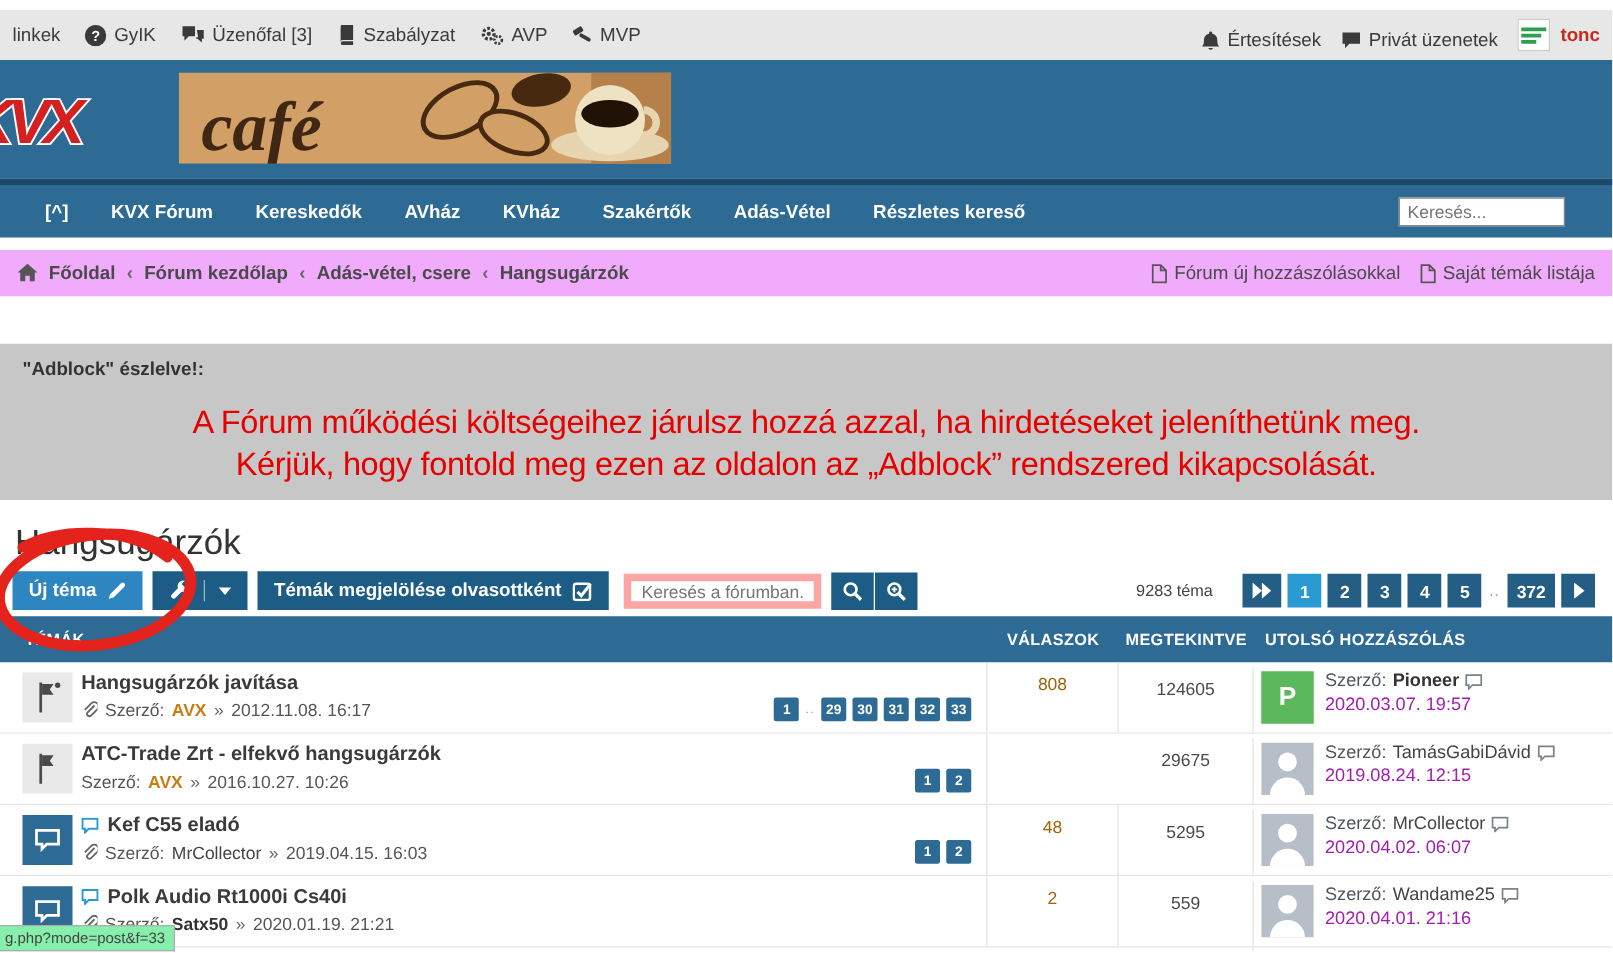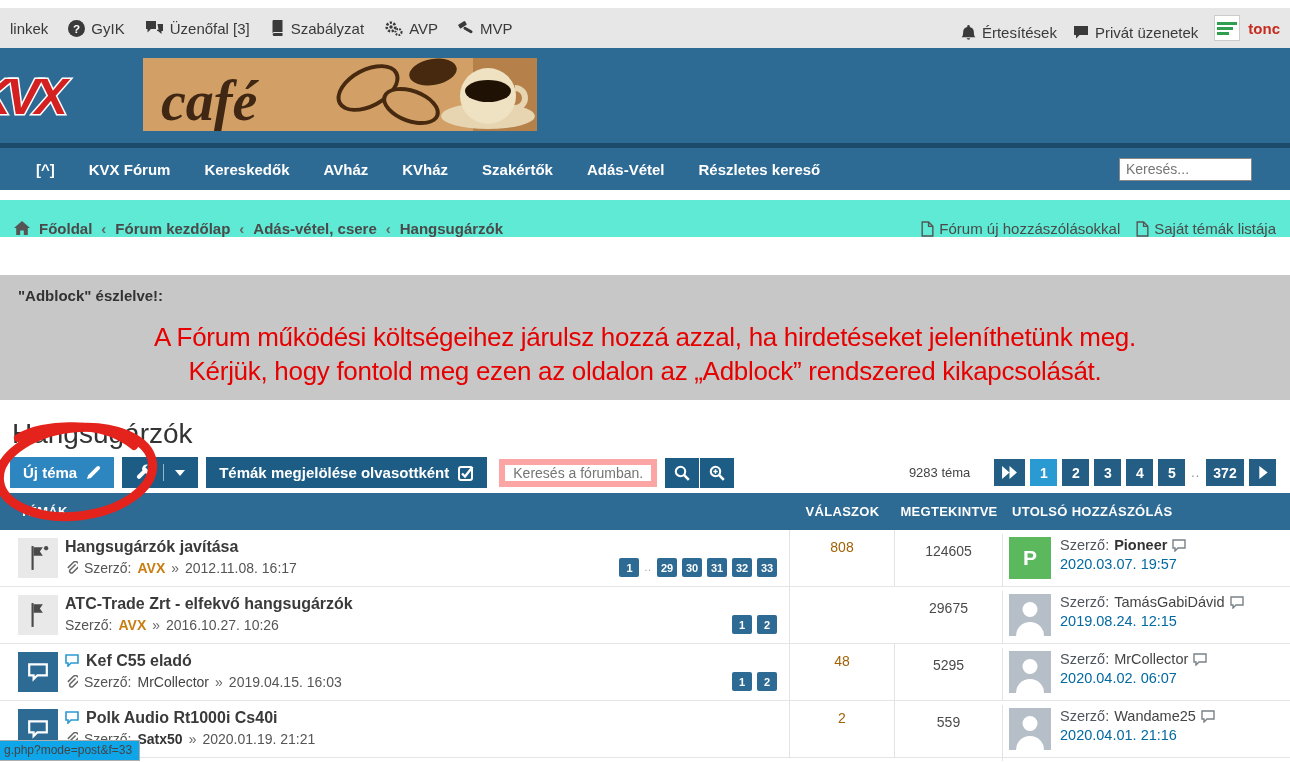--- a/index.html
+++ b/index.html
@@ -27,22 +27,22 @@
 
   
   .nav { position:absolute; top:143px; left:0; width:100%; height:47px; background:#2d6a94;
          border-top:5px solid #1c4a6a; display:flex; align-items:center; gap:34px; padding:0 0 0 36px;
          color:#fff; font-weight:bold; font-size:15px; }
   .nav-item { cursor:pointer; white-space:nowrap; }
   .nav-search { margin-left:auto; margin-right:38px; width:133px; height:23px; border:1px solid #888;
                 font-size:14px; padding:1px 6px; color:#333; font-family:"Liberation Sans",sans-serif; }
 
   
-  .crumbbar { position:absolute; top:200px; left:0; width:100%; height:37px; background:#5eead4;
-              display:flex; align-items:flex-end; padding:0 14px; font-size:15px; color:#4a4a4a; }
+  .crumbbar { position:absolute; top:200px; left:0; width:100%; height:37px; background:#f0abfc;
+              display:flex; align-items:center; padding:0 14px; font-size:15px; color:#4a4a4a; }
   .crumbs { display:flex; align-items:center; gap:9px; font-weight:bold; }
   .crumb { cursor:pointer; } .crumb-sep { font-weight:bold; color:#666; }
   .crumb-right { margin-left:auto; display:flex; align-items:center; gap:16px; font-weight:normal; }
   .crumb-link { display:flex; align-items:center; gap:5px; cursor:pointer; }
 
   
   .adblock { position:absolute; top:275px; left:0; width:100%; height:125px; background:#c7c7c7; padding:12px 18px; }
   .adblock-title { font-size:15px; font-weight:bold; color:#333; }
   .adblock-msg { margin-top:16px; text-align:center; color:#e60000; font-size:26px; line-height:34px; letter-spacing:-0.3px; }
 
@@ -100,23 +100,23 @@
   .cell-replies { position:absolute; left:790px; top:0; width:105px; height:100%; border-right:1px solid #e3e3e3;
                   text-align:center; padding-top:9px; font-size:14px; color:#a16207; }
   .cell-views { position:absolute; left:895px; top:4px; width:108px; height:100%; border-right:1px solid #e3e3e3;
                 text-align:center; padding-top:9px; font-size:14px; color:#4a4a4a; }
   .cell-last { position:absolute; left:1003px; top:0; right:0; height:100%; display:flex; gap:9px; padding:7px 0 0 6px; }
   .avatar-initial { width:42px; height:42px; background:#5cb85c; color:#fff; font-size:21px; font-weight:bold;
                     display:flex; align-items:center; justify-content:center; cursor:pointer; }
   .avatar-img { width:42px; height:42px; cursor:pointer; }
   .last-text { font-size:14.5px; color:#4f565d; }
   .last-line1 { display:flex; align-items:center; gap:5px; }
-  .last-date { margin-top:3px; color:#0369a1; }
-
-  .statusbar { position:absolute; left:0; bottom:1px; background:#0ea5e9; border:1px solid #adadad; border-left:none;
+  .last-date { margin-top:3px; color:#a21caf; }
+
+  .statusbar { position:absolute; left:0; bottom:1px; background:#86efac; border:1px solid #adadad; border-left:none;
                padding:2px 7px 3px 4px; font-size:12px; color:#444; z-index:11; }
 </style>
 </head>
 <body>
 
 <div id="page">
 
   <div class="topbar">
     <div class="tb-left">
       <span class="tb-item">

